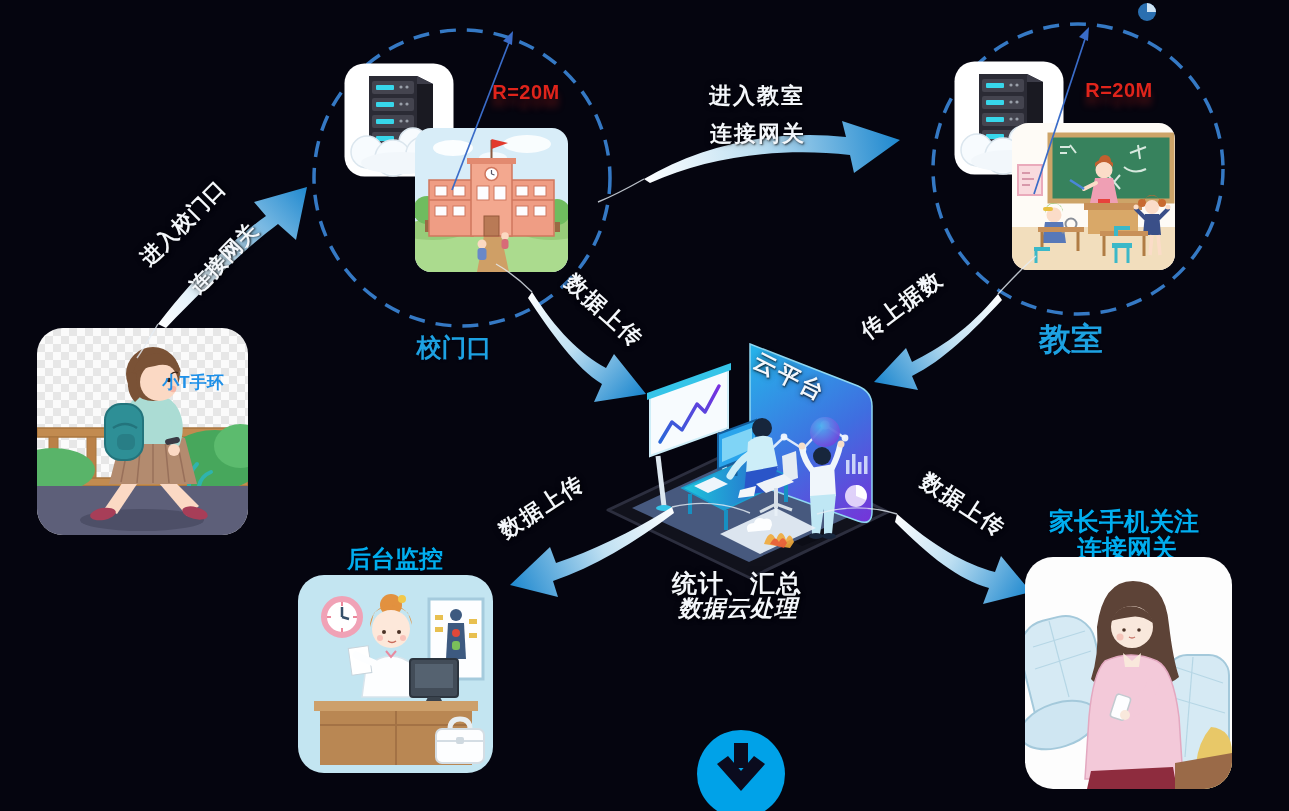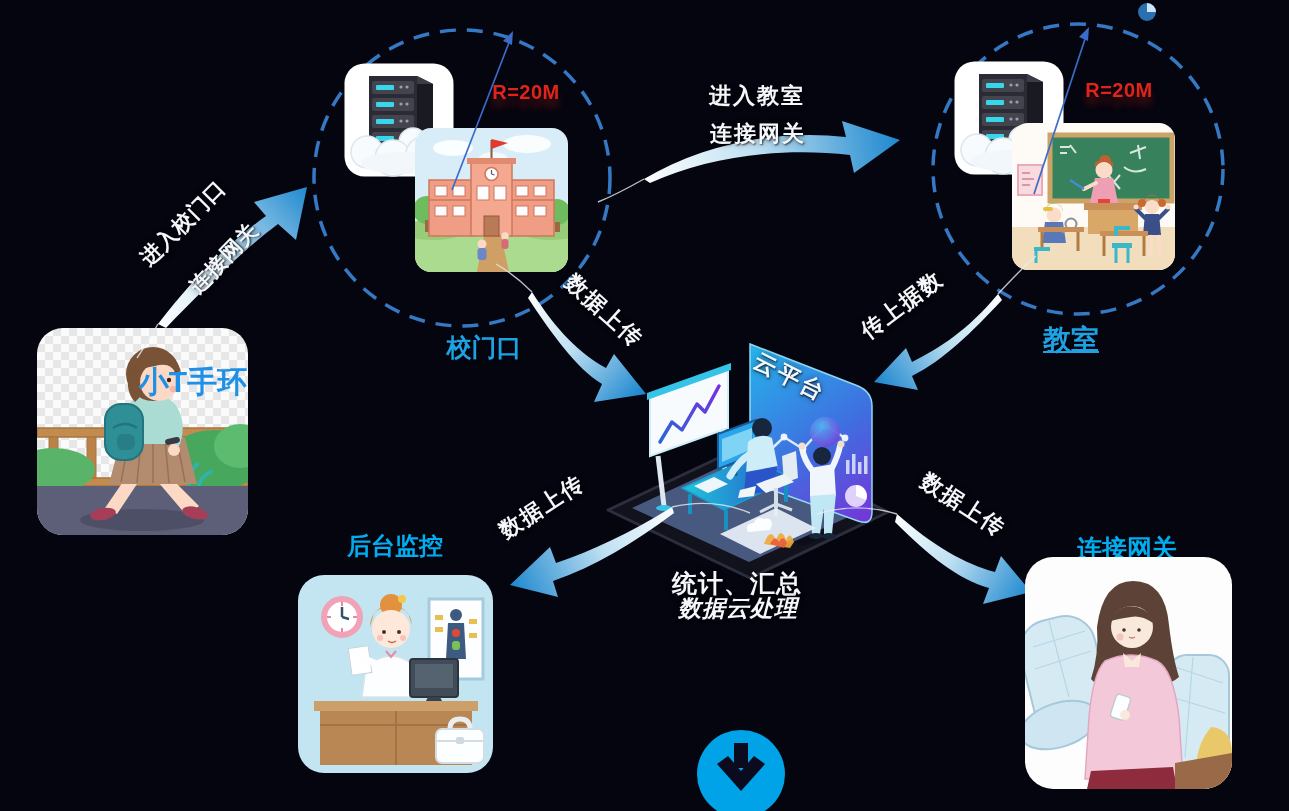--- a/index.html
+++ b/index.html
@@ -89,21 +89,21 @@
           <circle cx="122" cy="54" r="19" fill="#fbd9c4"></circle>
           <path d="M96,46 q4,-22 28,-20 q16,2 20,18 q-12,-10 -26,-6 q-14,2 -22,8 Z" fill="#7a5236"></path>
           <path d="M92,44 q-4,20 6,30 l6,-6 q-6,-10 -4,-22 Z" fill="#7a5236"></path>
           <circle cx="132" cy="52" r="2.2" fill="#3a2418"></circle>
           <circle cx="136" cy="61" r="3.2" fill="#f5ab9e" opacity="0.8"></circle>
           <path d="M134,46 q4,-3 7,-1" stroke="#3a2418" stroke-width="1.3" fill="none"></path>
         </g>
       </g>
     </svg>
   </div>
-  <div class="lbl" style="left:193px; top:382px; transform:translate(-50%,-50%); font-size:30px; color:#1e90e8;">小T手环</div>
+  <div class="lbl" style="left:193px; top:382px; transform:translate(-50%,-50%); font-size:17px; color:#1e90e8;">小T手环</div>
 
   <div class="abs" style="left:150px; top:158px;">
     <svg viewBox="0 0 170 170" width="170" height="170">
       <defs>
         <linearGradient id="arr1g" x1="8" y1="166" x2="157" y2="29" gradientUnits="userSpaceOnUse">
           <stop offset="0" stop-color="#fdfeff"></stop>
             <stop offset="0.45" stop-color="#c9e4f4"></stop>
             <stop offset="1" stop-color="#2089cf"></stop>
         </linearGradient>
       </defs>
@@ -211,21 +211,21 @@
     </svg>
   </div>
 
   <div class="abs" style="left:445px; top:28px;">
     <svg viewBox="0 0 75 170" width="75" height="170">
       <line x1="7" y1="162" x2="65" y2="12" stroke="#3a6cc8" stroke-width="1.7"></line>
       <polygon points="68,3 58,13 67,17" fill="#3a6cc8"></polygon>
     </svg>
   </div>
   <div class="lbl red" style="left:526px; top:92px; transform:translate(-50%,-50%); font-size:20px; font-weight:600;">R=20M</div>
-  <div class="lbl blue" style="left:454px; top:347px; transform:translate(-50%,-50%); font-size:25px;margin-left:30px;">校门口</div>
+  <div class="lbl blue" style="left:454px; top:347px; transform:translate(-50%,-50%); font-size:25px;">校门口</div>
 
   <div class="abs" style="left:640px; top:95px;">
     <svg viewBox="0 0 270 90" width="270" height="90">
       <defs>
         <linearGradient id="arr2g" x1="4" y1="84" x2="258" y2="46" gradientUnits="userSpaceOnUse">
           <stop offset="0" stop-color="#fdfeff"></stop>
             <stop offset="0.45" stop-color="#bfe0f2"></stop>
             <stop offset="1" stop-color="#2089cf"></stop>
         </linearGradient>
       </defs>
@@ -346,21 +346,21 @@
     </svg>
   </div>
 
   <div class="abs" style="left:1026px; top:24px;">
     <svg viewBox="0 0 70 175" width="70" height="175">
       <line x1="8" y1="170" x2="60" y2="12" stroke="#3a6cc8" stroke-width="1.7"></line>
       <polygon points="63,3 53,13 62,17" fill="#3a6cc8"></polygon>
     </svg>
   </div>
   <div class="lbl red" style="left:1119px; top:90px; transform:translate(-50%,-50%); font-size:20px; font-weight:600;">R=20M</div>
-  <div class="lbl blue" style="left:1071px; top:340px; transform:translate(-50%,-50%); font-size:28px;text-decoration:underline;">教室</div>
+  <div class="lbl blue" style="left:1071px; top:340px; transform:translate(-50%,-50%); font-size:32px;">教室</div>
 
   <div class="abs" style="left:1137px; top:2px;">
     <svg viewBox="0 0 20 20" width="20" height="20">
       <circle cx="10" cy="10" r="9" fill="#2a6fb0"></circle>
       <path d="M10,10 L10,1 A9,9 0 0,1 19,10 Z" fill="#cfe4f4"></path>
     </svg>
   </div>
 
   <div class="abs" style="left:528px; top:288px;">
     <svg viewBox="0 0 122 115" width="122" height="115">
@@ -510,21 +510,21 @@
             <stop offset="0.45" stop-color="#bfe0f2"></stop>
             <stop offset="1" stop-color="#2089cf"></stop>
         </linearGradient>
       </defs>
       <path d="M4,8 C-22,0 -50,0 -76,8" stroke="#e6eef5" stroke-width="1.4" fill="none" opacity="0.8"></path>
       <path d="M4,8 C40,40 72,58 102,66 L108,50 L138,86 L90,98 L96,82 C66,74 36,50 2,16 Z" fill="url(#arrDg)"></path>
     </svg>
   </div>
   <div class="lbl white" style="left:963px; top:505px; transform:translate(-50%,-50%) rotate(33deg); font-size:22px; letter-spacing:2px;">数据上传</div>
 
-  <div class="lbl cyan" style="left:395px; top:546px; transform:translate(-50%,-50%); font-size:24px;">后台监控</div>
+  <div class="lbl cyan" style="left:395px; top:559px; transform:translate(-50%,-50%); font-size:24px;">后台监控</div>
   <div class="abs" style="left:298px; top:575px;">
     <svg viewBox="0 0 195 198" width="195" height="198">
       <defs>
           <clipPath id="nurClip">
             <rect width="195" height="198" rx="26"></rect>
           </clipPath>
         </defs>
       <g clip-path="url(#nurClip)">
         <rect width="195" height="198" fill="#c3e5f1"></rect>
         <g>
@@ -574,20 +574,21 @@
         <g>
           <path d="M152,154 q0,-10 10,-10 q10,0 10,10" fill="none" stroke="#e8eef2" stroke-width="5"></path>
           <rect x="138" y="154" width="48" height="34" rx="6" fill="#fdfeff" stroke="#d4dde4" stroke-width="2"></rect>
           <line x1="138" y1="166" x2="186" y2="166" stroke="#d4dde4" stroke-width="2"></line>
           <rect x="158" y="162" width="8" height="7" rx="2" fill="#cfd9e0"></rect>
         </g>
       </g>
     </svg>
   </div>
 
+  <div class="lbl cyan" style="left:1124px; top:521px; transform:translate(-50%,-50%); font-size:25px;">家长手机关注</div>
   <div class="lbl cyan" style="left:1127px; top:548px; transform:translate(-50%,-50%); font-size:25px;">连接网关</div>
   <div class="abs" style="left:1025px; top:557px;">
     <svg viewBox="0 0 207 232" width="207" height="232">
       <defs>
           <clipPath id="womClip">
             <rect width="207" height="232" rx="28"></rect>
           </clipPath>
         </defs>
       <g clip-path="url(#womClip)">
         <rect width="207" height="232" fill="#fdfdfd"></rect>

